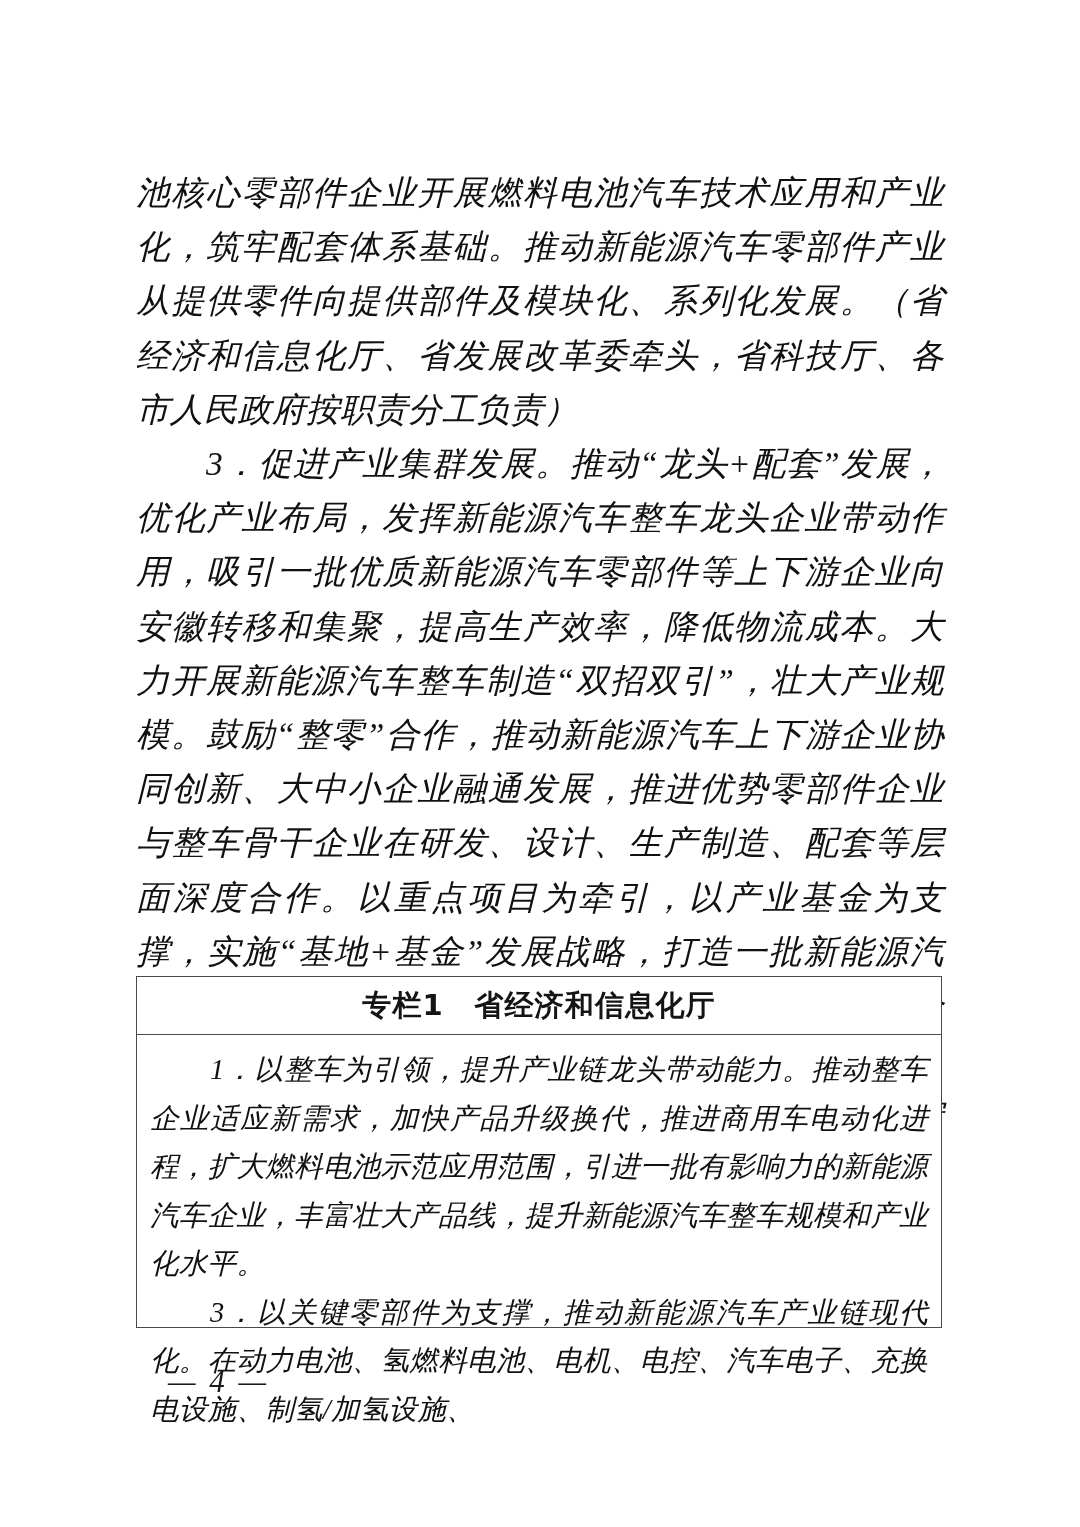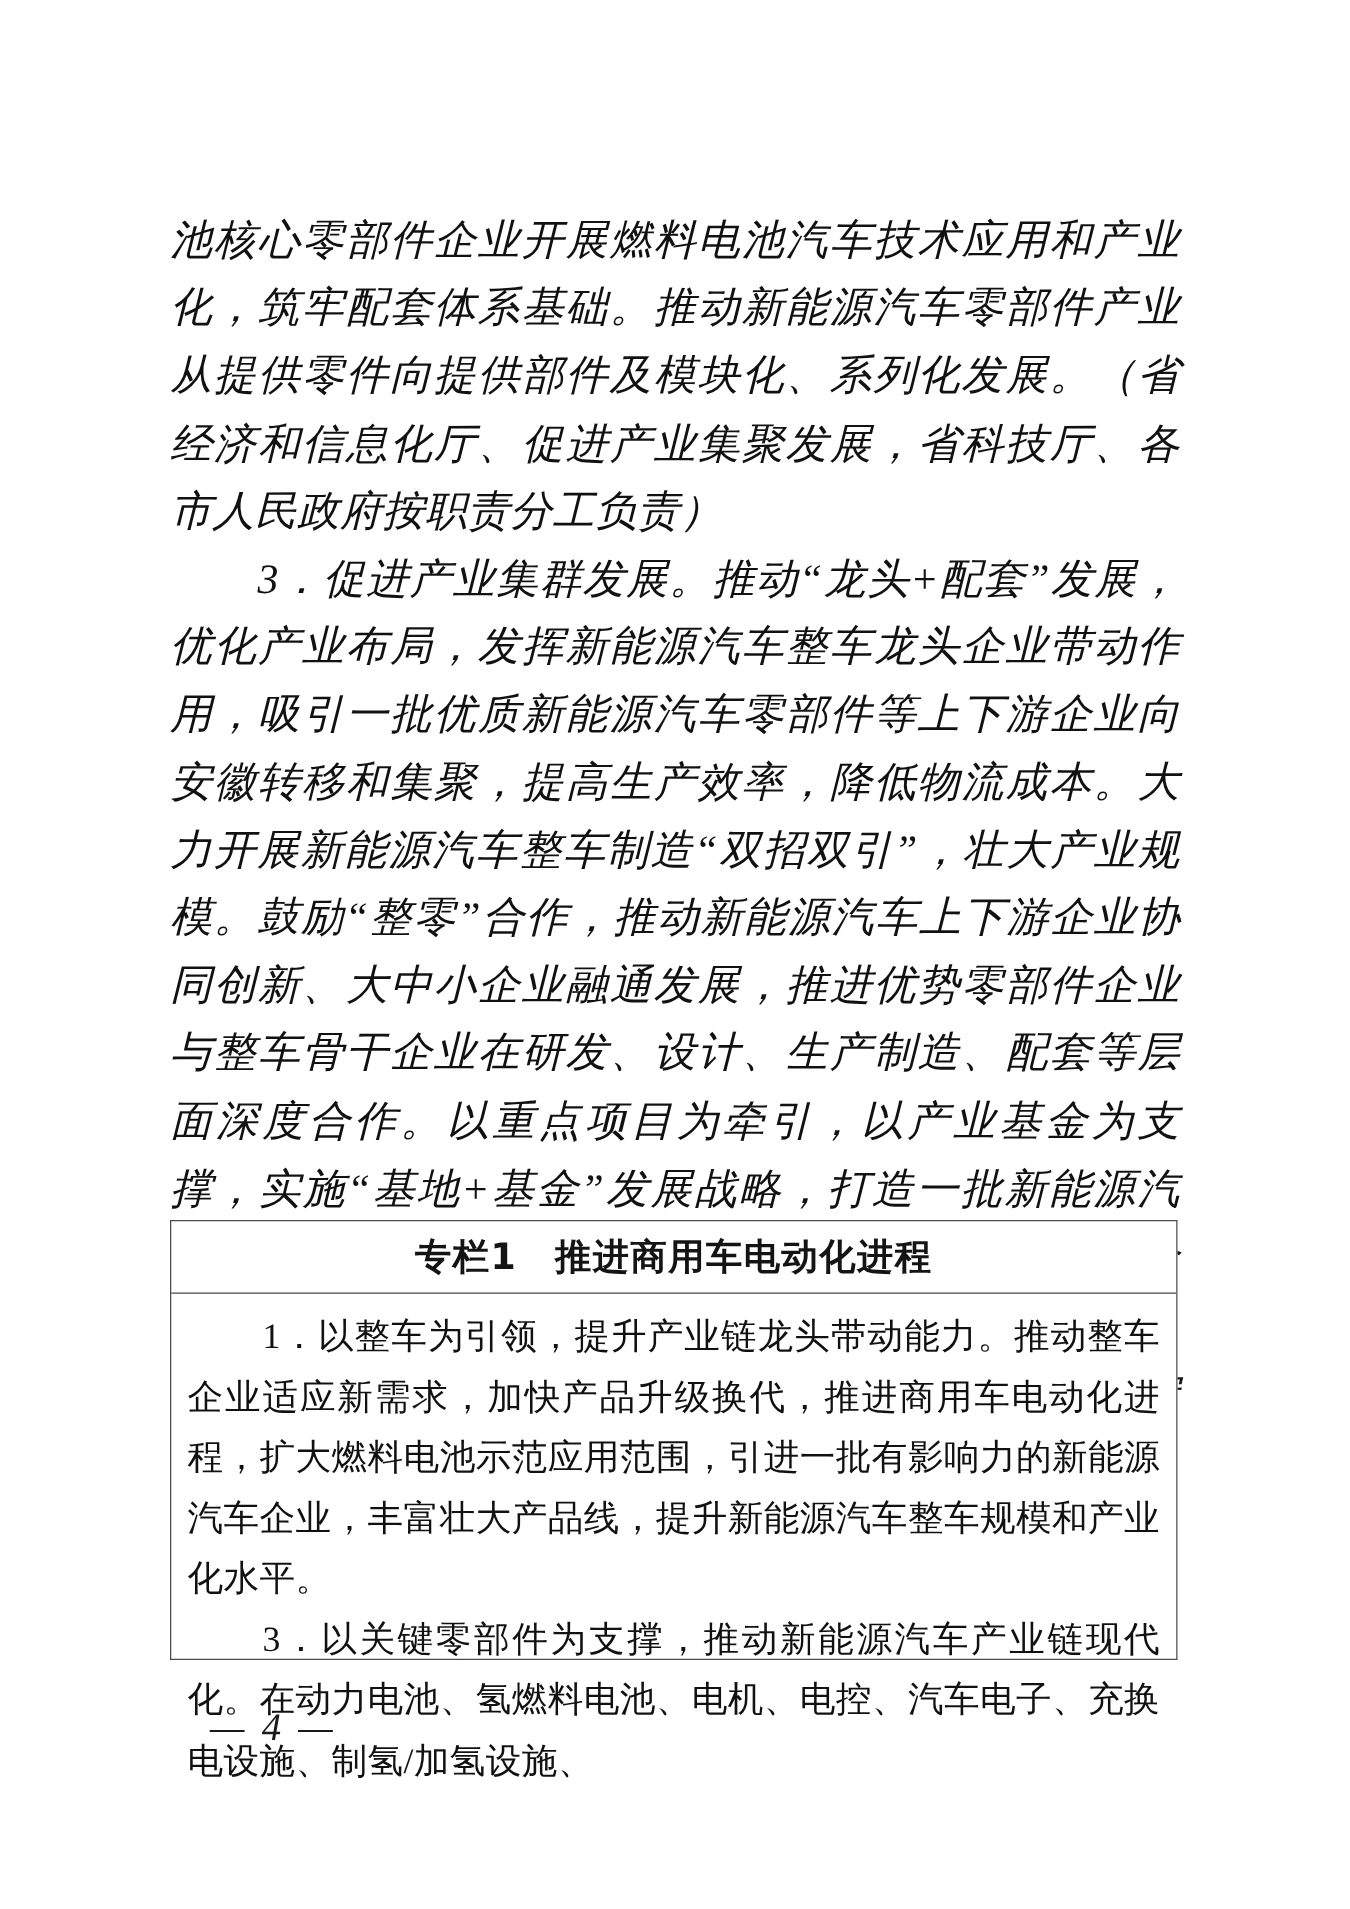--- a/index.html
+++ b/index.html
@@ -78,20 +78,21 @@
   }
   .zl-para {
     font-size: 28.5px;
     line-height: 48.5px;
     letter-spacing: 0.3px;
     text-align: justify;
     text-justify: inter-character;
     text-align-last: left;
     margin: 0;
     font-family: "Liberation Serif", "DejaVu Serif", serif;
+    font-style: italic;
     color: #111;
   }
   .zl-para.indent {
     text-indent: 60px;
   }
 
   
   .footer {
     position: absolute;
     left: 136px;
@@ -108,26 +109,26 @@
     letter-spacing: 3px;
     color: #1a1a1a;
   }
 </style>
 </head>
 <body>
 
 <div class="page">
 
   <div class="content">
-    <p class="para">池核心零部件企业开展燃料电池汽车技术应用和产业化，筑牢配套体系基础。推动新能源汽车零部件产业从提供零件向提供部件及模块化、系列化发展。（省经济和信息化厅、促进产业集聚发展，省科技厅、各市人民政府按职责分工负责）</p>
+    <p class="para">池核心零部件企业开展燃料电池汽车技术应用和产业化，筑牢配套体系基础。推动新能源汽车零部件产业从提供零件向提供部件及模块化、系列化发展。（省经济和信息化厅、省发展改革委牵头，省科技厅、各市人民政府按职责分工负责）</p>
     <p class="para indent">3．促进产业集群发展。推动“龙头+配套”发展，优化产业布局，发挥新能源汽车整车龙头企业带动作用，吸引一批优质新能源汽车零部件等上下游企业向安徽转移和集聚，提高生产效率，降低物流成本。大力开展新能源汽车整车制造“双招双引”，壮大产业规模。鼓励“整零”合作，推动新能源汽车上下游企业协同创新、大中小企业融通发展，推进优势零部件企业与整车骨干企业在研发、设计、生产制造、配套等层面深度合作。以重点项目为牵引，以产业基金为支撑，实施“基地+基金”发展战略，打造一批新能源汽车产业园区和产业基地，促进产业集聚发展。支持合肥市打造“中国新能源汽车之都”。（省发展改革委、省经济和信息化厅牵头，省科技厅、各市人民政府按职责分工负责）</p>
   </div>
 
   <div class="zhuanlan">
-    <div class="zhuanlan-title">专栏1　推进商用车电动化进程</div>
+    <div class="zhuanlan-title">专栏1　省经济和信息化厅</div>
     <div class="zhuanlan-body">
       <p class="zl-para indent">1．以整车为引领，提升产业链龙头带动能力。推动整车企业适应新需求，加快产品升级换代，推进商用车电动化进程，扩大燃料电池示范应用范围，引进一批有影响力的新能源汽车企业，丰富壮大产品线，提升新能源汽车整车规模和产业化水平。</p>
       <p class="zl-para indent">3．以关键零部件为支撑，推动新能源汽车产业链现代化。在动力电池、氢燃料电池、电机、电控、汽车电子、充换电设施、制氢/加氢设施、</p>
     </div>
   </div>
 
   <div class="footer">
     <span class="page-number">— 4 —</span>
   </div>
 

